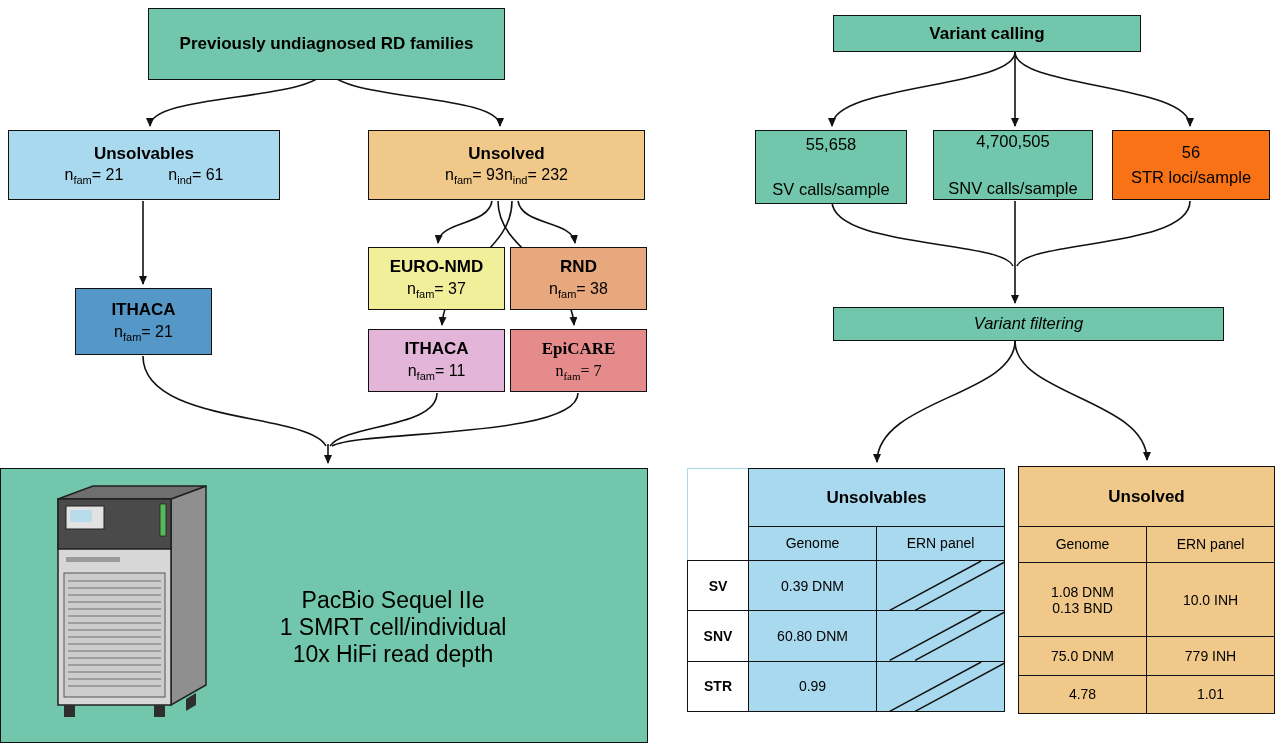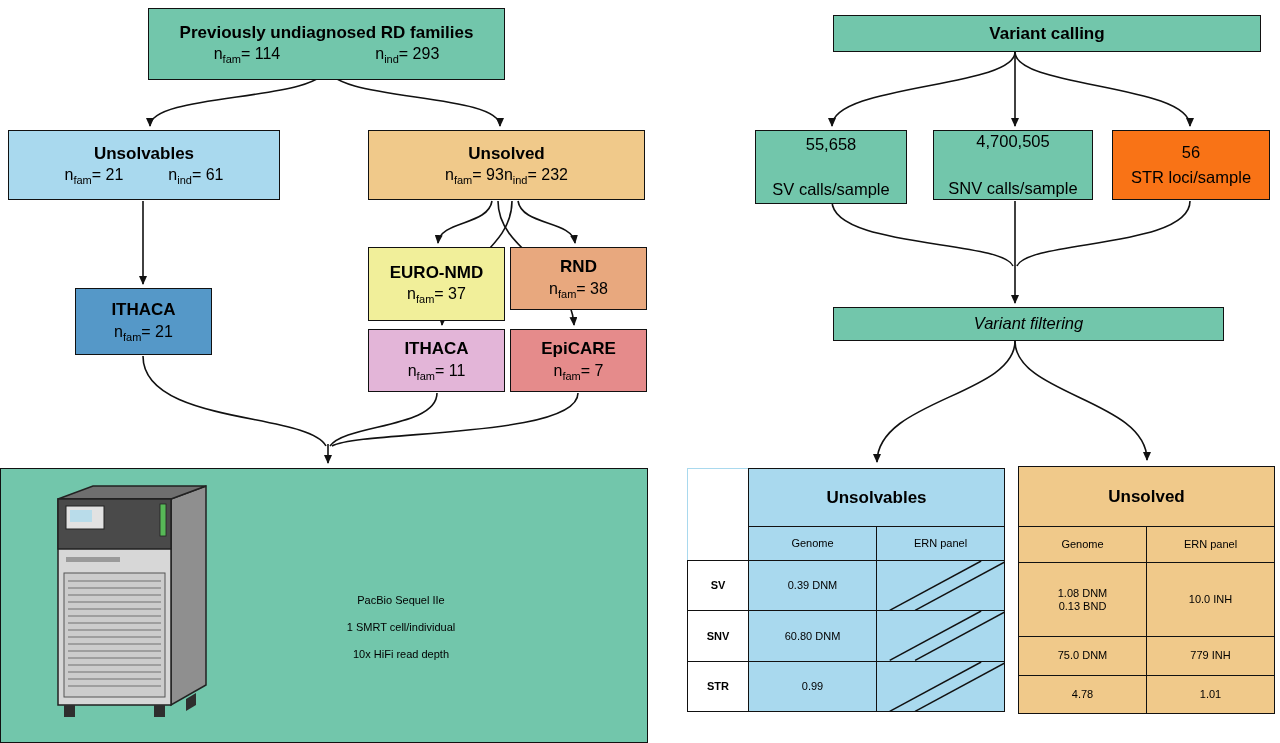--- a/index.html
+++ b/index.html
@@ -11,27 +11,27 @@
   svg.connectors path.conn { fill:none; stroke:#111; stroke-width:1.6px; }
 
   .fbox { position:absolute; border:1.6px solid #111; display:flex; flex-direction:column;
           align-items:center; justify-content:center; text-align:center; gap:3px; }
   .fbox .title { font-weight:700; font-size:17px; line-height:1.15; }
   .stats { display:flex; justify-content:center; font-size:16px; }
   .stat sub { font-size:11px; }
   .plain { font-size:16.5px; line-height:1.3; }
 
   .machine { position:absolute; left:35px; top:10px; }
-  .seq-text { position:absolute; left:230px; top:118px; width:340px; text-align:center;
-              font-size:11px; line-height:27px; }
+  .seq-text { position:absolute; left:222px; top:118px; width:340px; text-align:center;
+              font-size:23px; line-height:27px; }
 
   .twrap { position:absolute; }
   table.dtable { border-collapse:collapse; width:100%; height:100%; table-layout:fixed; }
   .dtable td { border:1.6px solid #111; text-align:center; vertical-align:middle;
-               font-size:11px; white-space:pre-line; padding:0; line-height:1.15; }
+               font-size:14px; white-space:pre-line; padding:0; line-height:1.15; }
   .dtable td.spacer { border:none; background:#fff; }
   .dtable td.tbl-title { font-weight:700; font-size:17px; }
   .dtable td.rowlabel { background:#fff; font-weight:700; }
   .dtable td.na-cell { position:relative; }
   .na-cell svg { position:absolute; left:0; top:0; width:100%; height:100%; display:block; }
   .na-cell line { stroke:#111; stroke-width:1.5; vector-effect:non-scaling-stroke; }
 </style>
 </head>
 <body>
 
@@ -58,24 +58,20 @@
   <path class="conn" d="M832 201 C832 248 1002 240 1013 266"></path>
   <path class="conn" d="M1190 201 C1190 248 1028 240 1017 266"></path>
   <path class="conn" d="M1015 201 L1015 266"></path>
   <path class="conn" d="M1015 266 L1015 303" marker-end="url(#arrow)"></path>
   <path class="conn" d="M1015 341 C1015 395 877 400 877 462" marker-end="url(#arrow)"></path>
   <path class="conn" d="M1015 341 C1015 395 1147 400 1147 460" marker-end="url(#arrow)"></path>
 </svg>
 
 <div class="fbox" style="left: 148px; top: 8px; width: 357px; height: 72px; background-color: rgb(114, 198, 171);">
   <div class="title">Previously undiagnosed RD families</div>
-  <div class="stats" style="gap:95px">
-    <span class="stat"><span>n</span><sub>fam</sub><span>= 114</span></span>
-    <span class="stat"><span>n</span><sub>ind</sub><span>= 293</span></span>
-  </div>
 </div>
 
 <div class="fbox" style="left: 8px; top: 130px; width: 272px; height: 70px; background-color: rgb(169, 217, 238);">
   <div class="title">Unsolvables</div>
   <div class="stats" style="gap:45px">
     <span class="stat"><span>n</span><sub>fam</sub><span>= 21</span></span>
     <span class="stat"><span>n</span><sub>ind</sub><span>= 61</span></span>
   </div>
 </div>
 
@@ -87,42 +83,42 @@
   </div>
 </div>
 
 <div class="fbox" style="left: 75px; top: 288px; width: 137px; height: 67px; background-color: rgb(85, 152, 200);">
   <div class="title">ITHACA</div>
   <div class="stats">
     <span class="stat"><span>n</span><sub>fam</sub><span>= 21</span></span>
   </div>
 </div>
 
-<div class="fbox" style="left: 368px; top: 247px; width: 137px; height: 74px; background-color: rgb(241, 239, 154);">
+<div class="fbox" style="left: 368px; top: 247px; width: 137px; height: 63px; background-color: rgb(241, 239, 154);">
   <div class="title">EURO-NMD</div>
   <div class="stats">
     <span class="stat"><span>n</span><sub>fam</sub><span>= 37</span></span>
   </div>
 </div>
 
 <div class="fbox" style="left: 510px; top: 247px; width: 137px; height: 63px; background-color: rgb(232, 168, 126);">
   <div class="title">RND</div>
   <div class="stats">
     <span class="stat"><span>n</span><sub>fam</sub><span>= 38</span></span>
   </div>
 </div>
 
 <div class="fbox" style="left: 368px; top: 329px; width: 137px; height: 63px; background-color: rgb(227, 181, 216);">
   <div class="title">ITHACA</div>
   <div class="stats">
     <span class="stat"><span>n</span><sub>fam</sub><span>= 11</span></span>
   </div>
 </div>
 
-<div class="fbox" style="left: 510px; top: 329px; width: 137px; height: 63px; background-color: rgb(229, 139, 139);">
+<div class="fbox" style="left: 510px; top: 329px; width: 137px; height: 63px; background-color: rgb(229, 139, 139); font-family: Liberation Serif, serif;">
   <div class="title">EpiCARE</div>
   <div class="stats">
     <span class="stat"><span>n</span><sub>fam</sub><span>= 7</span></span>
   </div>
 </div>
 
 <div class="fbox" style="left: 0px; top: 468px; width: 648px; height: 275px; background-color: rgb(114, 198, 171);">
   <svg class="machine" width="195" height="244" viewBox="0 0 195 244">
     <polygon points="135,20 170,7 170,206 135,226" fill="#8f8f8f" stroke="#222" stroke-width="1.5"></polygon>
     <polygon points="22,20 135,20 170,7 57,7" fill="#6f6f6f" stroke="#222" stroke-width="1.5"></polygon>
@@ -138,21 +134,21 @@
     <rect x="118" y="226" width="11" height="12" fill="#2e2e2e"></rect>
     <polygon points="150,220 160,214 160,226 150,232" fill="#2e2e2e"></polygon>
   </svg>
   <div class="seq-text">
     <div>PacBio Sequel IIe</div>
     <div>1 SMRT cell/individual</div>
     <div>10x HiFi read depth</div>
   </div>
 </div>
 
-<div class="fbox" style="left: 833px; top: 15px; width: 428px; height: 37px; background-color: rgb(114, 198, 171);">
+<div class="fbox" style="left: 833px; top: 15px; width: 308px; height: 37px; background-color: rgb(114, 198, 171);">
   <div class="title">Variant calling</div>
 </div>
 
 <div class="fbox" style="left: 755px; top: 130px; width: 152px; height: 74px; background-color: rgb(114, 198, 171); gap: 24px;">
   <div class="plain">55,658</div>
   <div class="plain">SV calls/sample</div>
 </div>
 
 <div class="fbox" style="left: 933px; top: 130px; width: 160px; height: 70px; background-color: rgb(114, 198, 171); gap: 26px;">
   <div class="plain">4,700,505</div>

